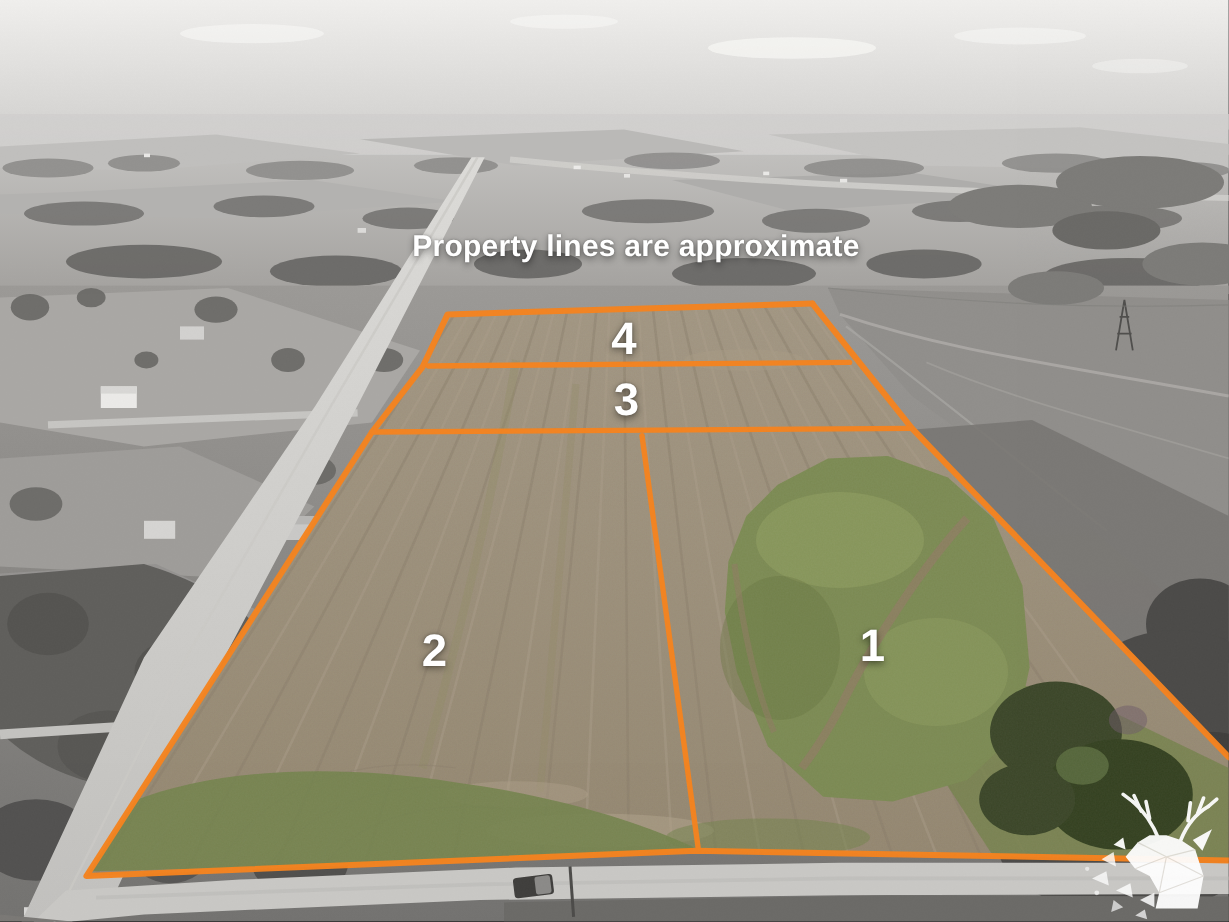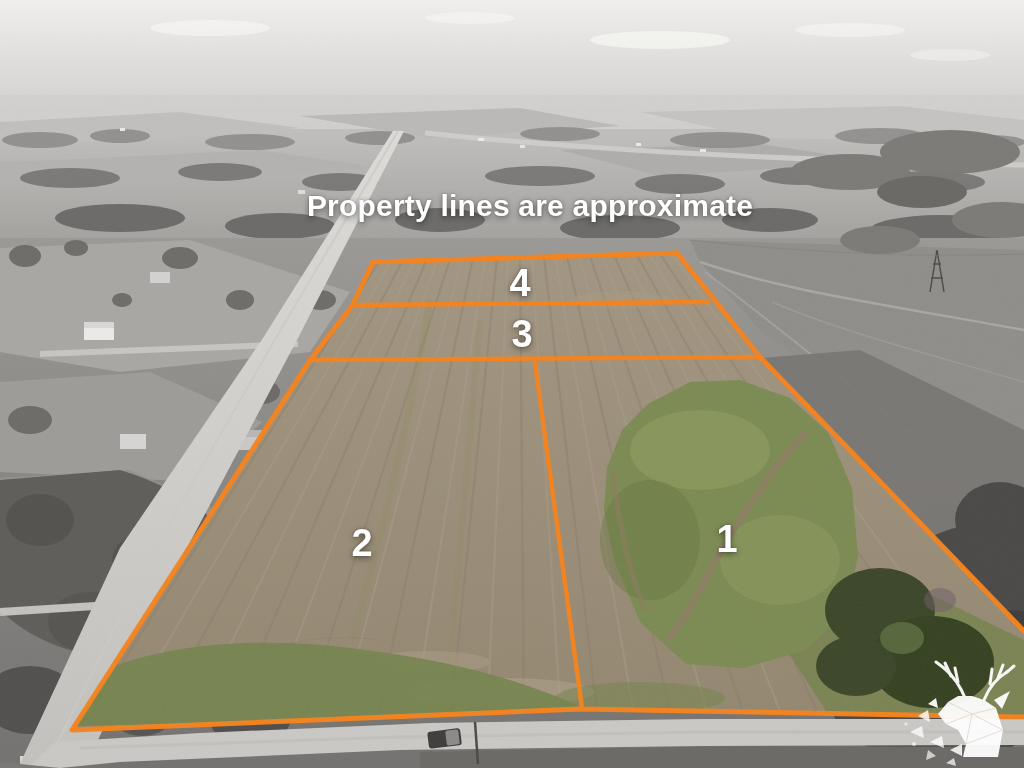--- a/index.html
+++ b/index.html
@@ -7,21 +7,21 @@
     position:relative;width:1024px;height:768px;overflow:hidden;
     font-family:"Liberation Sans",sans-serif;
     -webkit-user-select:none;user-select:none;
   }
   .stage svg{position:absolute;inset:0;display:block;}
   .overlay-text{
     position:absolute;color:#fff;font-weight:700;line-height:1;
     transform:translate(-50%,-50%);white-space:nowrap;
     text-shadow:0 2px 6px rgba(0,0,0,.45),0 0 2px rgba(0,0,0,.3);
   }
-  .disclaimer{font-size:30px;letter-spacing:.2px;}
+  .disclaimer{font-size:25px;letter-spacing:.2px;}
   .lot-label{font-size:38px;}
 </style>
 </head>
 <body>
 
 <div class="stage">
 
 <svg width="1024" height="768" viewBox="0 0 1024 768">
   <defs>
     <linearGradient id="sky" x1="0" y1="0" x2="0" y2="1">

